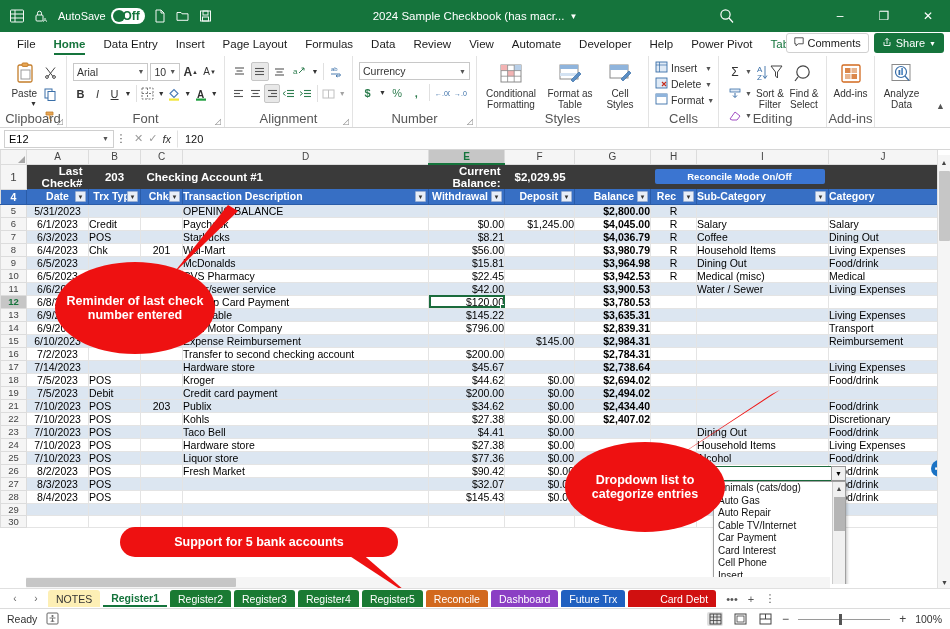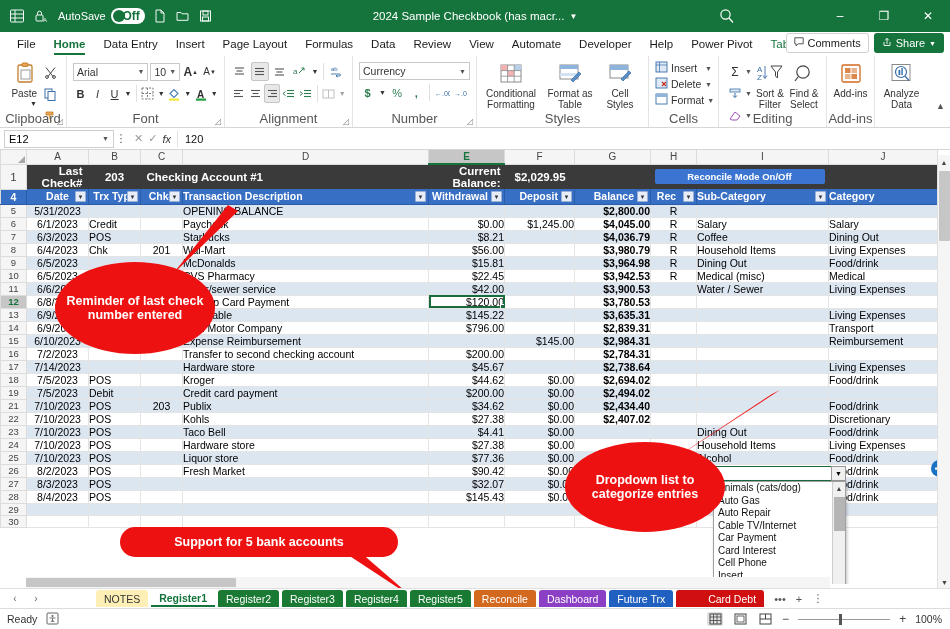--- a/index.html
+++ b/index.html
@@ -1147,21 +1147,21 @@
 
   <svg class="arrow" style="left:330px;top:545px;width:110px;height:58px;">
     <path d="M6 2 L22 0 L82 52 Z" fill="#ee1111"></path>
   </svg>
   <div class="callout co3">Support for 5 bank accounts</div>
 
   <div class="tabbar">
     <span class="navarrow">‹</span>
     <span class="navarrow">›</span>
     <div id="tabbody" style="display:flex;gap:3px;align-items:center;">
-        <div class="sheettab" style="background: rgb(253, 239, 181); color: rgb(51, 51, 51); margin-left: 48px;">NOTES</div>
+        <div class="sheettab" style="background: rgb(253, 239, 181); color: rgb(51, 51, 51);">NOTES</div>
         <div class="sheettab active" style="background: rgb(255, 255, 255); color: rgb(21, 116, 60);">Register1</div>
         <div class="sheettab" style="background: rgb(26, 122, 51); color: rgb(255, 255, 255);">Register2</div>
         <div class="sheettab" style="background: rgb(26, 122, 51); color: rgb(255, 255, 255);">Register3</div>
         <div class="sheettab" style="background: rgb(26, 122, 51); color: rgb(255, 255, 255);">Register4</div>
         <div class="sheettab" style="background: rgb(26, 122, 51); color: rgb(255, 255, 255);">Register5</div>
         <div class="sheettab" style="background: rgb(210, 105, 30); color: rgb(255, 255, 255);">Reconcile</div>
         <div class="sheettab" style="background: rgb(139, 63, 196); color: rgb(255, 255, 255);">Dashboard</div>
         <div class="sheettab" style="background: rgb(32, 96, 192); color: rgb(255, 255, 255);">Future Trx</div>
         <div class="sheettab" style="background: rgb(208, 16, 16); color: rgb(255, 255, 255); padding-left: 32px;">Card Debt</div>
       </div>

